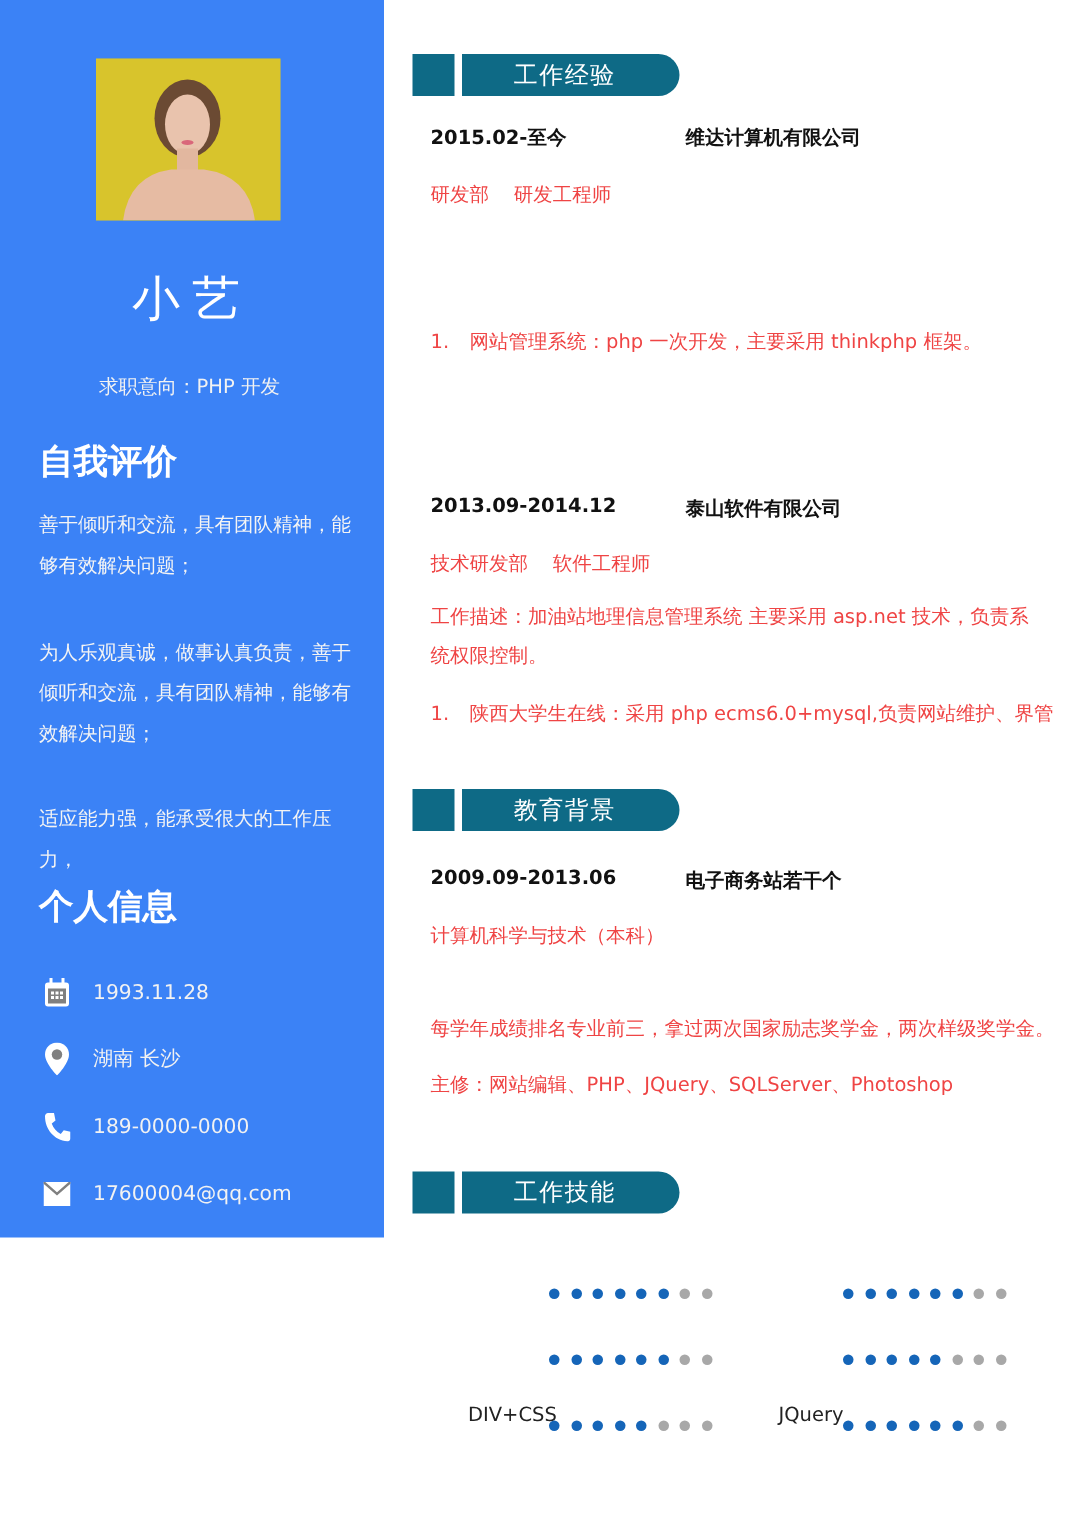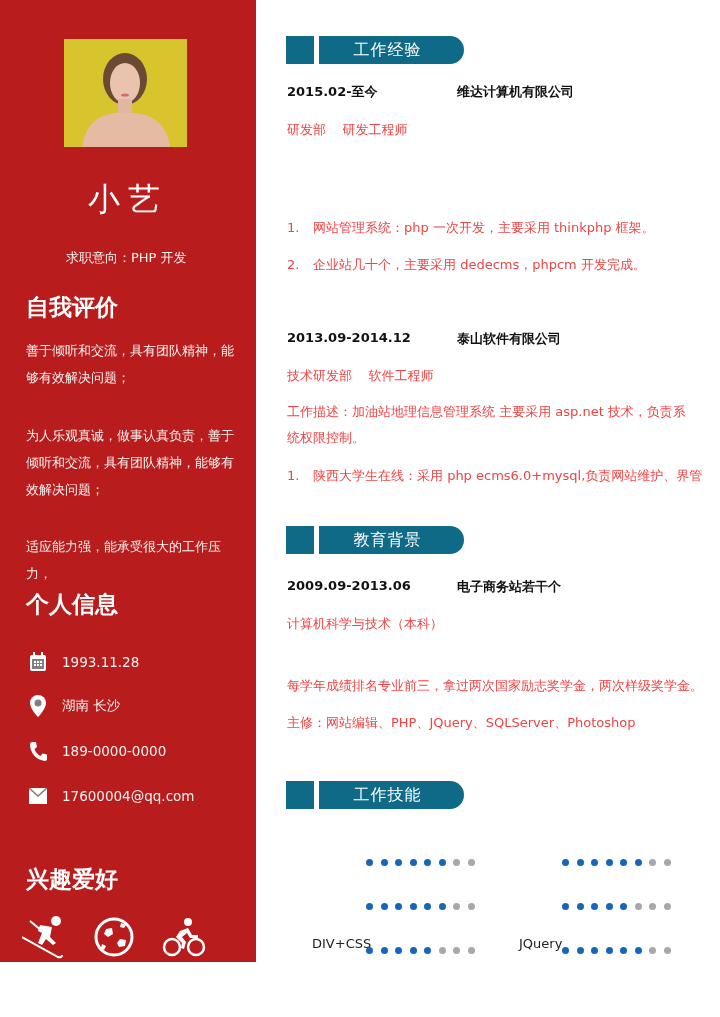--- a/index.html
+++ b/index.html
@@ -1,32 +1,32 @@
 <!DOCTYPE html>
 <html><head>
 <meta charset="utf-8">
 <style>
   * { box-sizing: border-box; margin: 0; padding: 0; }
   html, body { width: 720px; height: 1017px; background: #ffffff; overflow: hidden; }
   body { font-family: "DejaVu Sans", "Liberation Sans", sans-serif; position: relative; }
 
-  .sidebar { position: absolute; left: 0; top: 0; width: 256px; height: 962px; background: #b91c1c; color: #ffffff; }
+  .sidebar { position: absolute; left: 0; top: 0; width: 256px; height: 825px; background: #3b82f6; color: #ffffff; }
   .photo { position: absolute; left: 64px; top: 39px; width: 123px; height: 108px; background: #d6c12a; overflow: hidden; }
   .photo svg { width: 100%; height: 100%; display: block; }
   .name { position: absolute; left: 0; width: 256px; top: 178px; text-align: center; font-size: 32px; letter-spacing: 8px; font-weight: 300; }
   .intent { position: absolute; left: 66px; top: 249px; font-size: 13px; color: #f2f2f2; }
   .sb-heading { position: absolute; left: 26px; font-size: 23px; font-weight: bold; }
   .sb-para { position: absolute; left: 26px; width: 215px; font-size: 13px; line-height: 27px; color: #f4f4f4; }
   .info-row { position: absolute; left: 28px; display: flex; align-items: center; gap: 14px; font-size: 13.5px; color: #f2f2f2; }
   .info-row .ico { width: 20px; height: 22px; display: flex; align-items: center; justify-content: center; }
   .hobbies { position: absolute; left: 22px; top: 915px; display: flex; gap: 28px; align-items: center; }
   .hobbies svg { display: block; }
 
   .main { position: absolute; left: 256px; top: 0; width: 464px; height: 1017px; }
-  .sec-head { position: absolute; left: 30px; height: 46px; width: 180px; }
+  .sec-head { position: absolute; left: 19px; height: 46px; width: 180px; }
   .sec-head .sq { position: absolute; left: 0; top: 0; width: 28px; height: 28px; background: #0e6a86; }
   .sec-head .bar { position: absolute; left: 33px; top: 0; width: 145px; height: 28px; background: #0e6a86; border-radius: 0 14px 14px 0; color: #ffffff; font-size: 16px; text-align: center; line-height: 28px; padding-right: 8px; letter-spacing: 1px; }
   .entry-head { position: absolute; left: 31px; font-size: 13px; font-weight: bold; color: #111; }
   .entry-head .org { position: absolute; left: 170px; white-space: nowrap; }
   .txt { position: absolute; left: 31px; font-size: 13px; color: #ef4444; white-space: nowrap; }
   .wrap { white-space: normal; width: 400px; line-height: 26px; }
   .txt .num { display: inline-block; width: 26px; }
 
   .skill-label { position: absolute; font-size: 13px; color: #222; margin-left: 25px; }
   .dots { position: absolute; display: flex; gap: 7.5px; }
@@ -136,23 +136,20 @@
   </div>
 
   <div class="entry-head" style="top:83px">
     <span>2015.02-至今</span>
     <span class="org">维达计算机有限公司</span>
   </div>
   <div class="txt" style="top:121px; white-space:pre">研发部    研发工程师</div>
   <div class="txt" style="top:219px">
     <span class="num">1.</span><span>网站管理系统：php 一次开发，主要采用 thinkphp 框架。</span>
   </div>
-  <div class="txt" style="top:256px">
-    <span class="num">2.</span><span>企业站几十个，主要采用 dedecms，phpcm 开发完成。</span>
-  </div>
 
   <div class="entry-head" style="top:330px">
     <span>2013.09-2014.12</span>
     <span class="org">泰山软件有限公司</span>
   </div>
   <div class="txt" style="top:367px; white-space:pre">技术研发部    软件工程师</div>
   <div class="txt wrap" style="top:399px">工作描述：加油站地理信息管理系统  主要采用 asp.net 技术，负责系统权限控制。</div>
   <div class="txt" style="top:467px">
     <span class="num">1.</span><span>陕西大学生在线：采用 php ecms6.0+mysql,负责网站维护、界管</span>
   </div>

